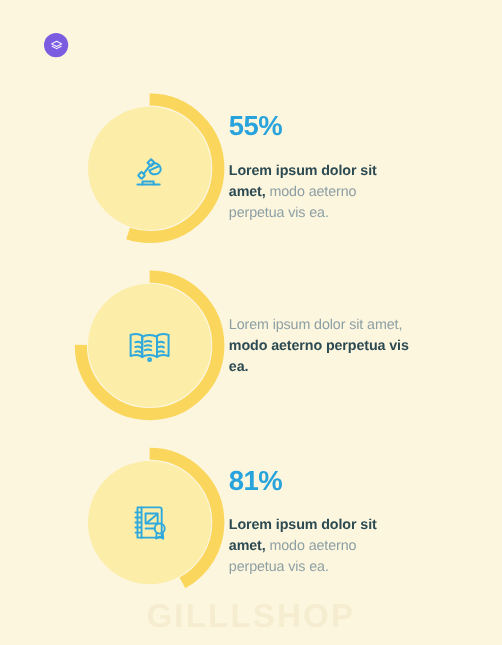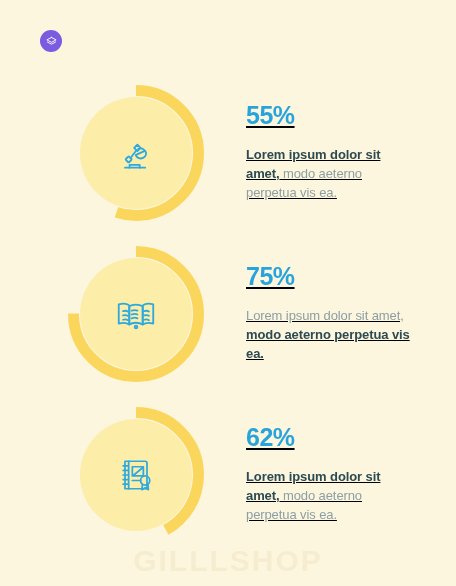--- a/index.html
+++ b/index.html
@@ -66,24 +66,22 @@
     width: 144px;
     height: 144px;
     display: flex;
     align-items: center;
     justify-content: center;
   }
   .donut-icon svg { display: block; }
 
   
   .info {
-    margin-left: 38px;
     width: 168px;
     flex: 0 0 auto;
-    text-decoration: underline;
   }
   .pct {
     color: #29A3DC;
     font-size: 25px;
     font-weight: bold;
     letter-spacing: -0.5px;
     line-height: 1;
     margin-bottom: 17px;
   }
   .desc {
@@ -163,21 +161,20 @@
           <path d="M42 14v20c0 0-7-2-11 1V15c4-3 11-1 11-1Z"></path>
           <path d="M17 16v19c3.5-2.5 10-2.5 14 0V16c-4-2.5-10.5-2.5-14 0Z"></path>
           <path d="M10.5 21c2-0.6 3.8-0.4 5 .4M10.5 25.5c2-.6 3.8-.4 5 .4M10.5 30c2-.6 3.8-.4 5 .4"></path>
           <path d="M32.5 21c2-.6 3.8-.4 5 .4M32.5 25.5c2-.6 3.8-.4 5 .4M32.5 30c2-.6 3.8-.4 5 .4"></path>
           <path d="M19.5 20.5c2-.8 4.2-.8 6 0M19.5 24.5c2-.8 4.2-.8 6 0M19.5 28.5c2-.8 4.2-.8 6 0"></path>
           <circle cx="24" cy="37.5" r="1.4"></circle>
         </svg>
       </div>
     </div>
     <div class="info">
-      <div class="pct">75%</div>
       <div class="desc">
         <span>Lorem ipsum dolor sit amet, </span><b>modo aeterno perpetua vis ea.</b>
       </div>
     </div>
   </div>
 
   <div class="row">
     <div class="donut-wrap">
       <svg class="donut-svg" width="144" height="144" viewBox="0 0 144 144">
         <circle cx="72" cy="72" r="56" fill="#FCEDA8"></circle>
@@ -190,21 +187,21 @@
           <path d="M10 14h5M10 19h5M10 24h5M10 29h5M10 34h5"></path>
           <rect x="20" y="15" width="12" height="10"></rect>
           <path d="M21 24.5 31.5 15.8"></path>
           <path d="M20 30h9"></path>
           <circle cx="34" cy="30" r="5"></circle>
           <path d="M31 34.2 30.5 40l3.5-2 3.5 2-.5-5.8"></path>
         </svg>
       </div>
     </div>
     <div class="info">
-      <div class="pct">62%</div>
+      <div class="pct">81%</div>
       <div class="desc">
         <b>Lorem ipsum dolor sit amet,</b><span> modo aeterno perpetua vis ea.</span>
       </div>
     </div>
   </div>
 
 </div>
 
 <div class="watermark">GILLLSHOP</div>
 

